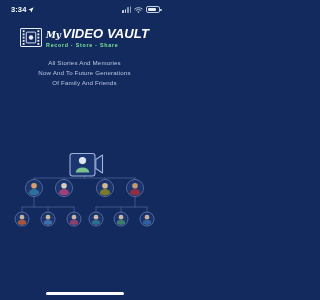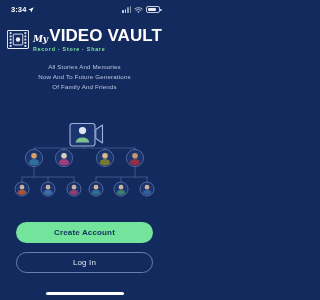--- a/index.html
+++ b/index.html
@@ -127,23 +127,24 @@
   .logo-my {
     font-family: "DejaVu Serif", serif;
     font-style: italic;
     font-size: 9px;
     font-weight: bold;
     letter-spacing: -0.2px;
     margin-right: 1.5px;
     margin-bottom: 0.5px;
   }
   .logo-main {
-    font-size: 17px;
+    font-size: 13px;
     font-weight: bold;
     letter-spacing: 0.1px;
+    font-style: italic;
   }
   .logo-sub {
     color: #7ce89a;
     font-size: 5.3px;
     font-weight: bold;
     letter-spacing: 0.75px;
     margin-top: 2.5px;
     white-space: nowrap;
   }
 
@@ -402,22 +403,18 @@
           <clipPath id="ctreeavatarrow36147">
             <circle cx="147" cy="79" r="5.9"></circle>
           </clipPath>
           <circle cx="147" cy="79" r="5.9" fill="#1b3570"></circle>
           <circle cx="147" cy="77.11" r="2.31" fill="#cbb096"></circle>
           <ellipse cx="147" cy="83.34" rx="4.34" ry="3.64" fill="#2f5f9e" clip-path="url(#ctreeavatarrow36147)"></ellipse>
         </g>
       </svg>
   </div>
 
-  <div class="actions">
-    <div class="btn btn-primary">Create Account</div>
-    <div class="btn btn-secondary">Log In</div>
-  </div>
 
   <div class="home-bar-wrap">
     <div class="home-bar"></div>
   </div>
 
 </div>
 
 </body></html>

